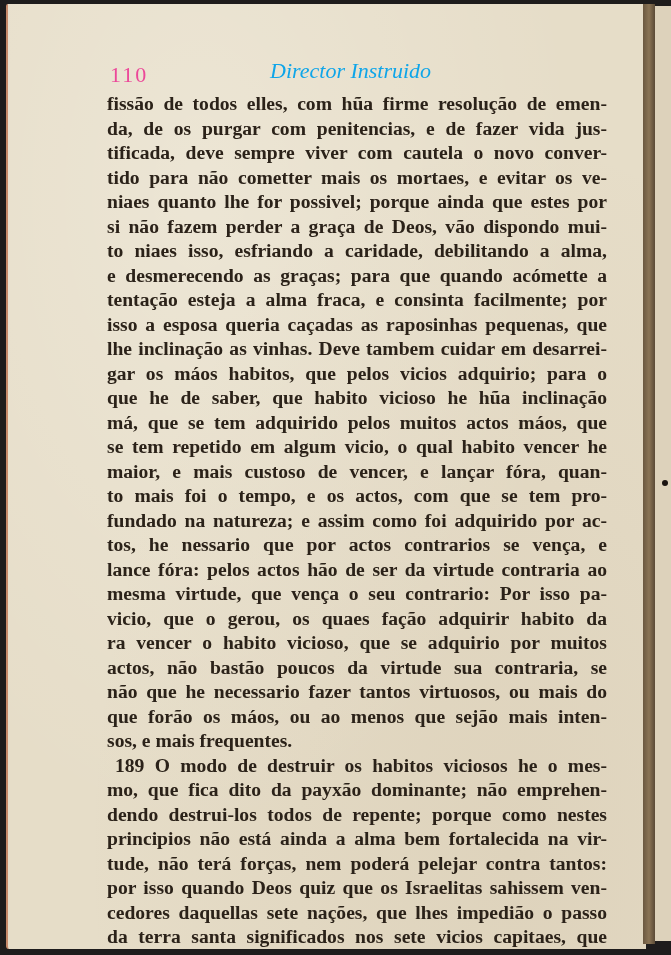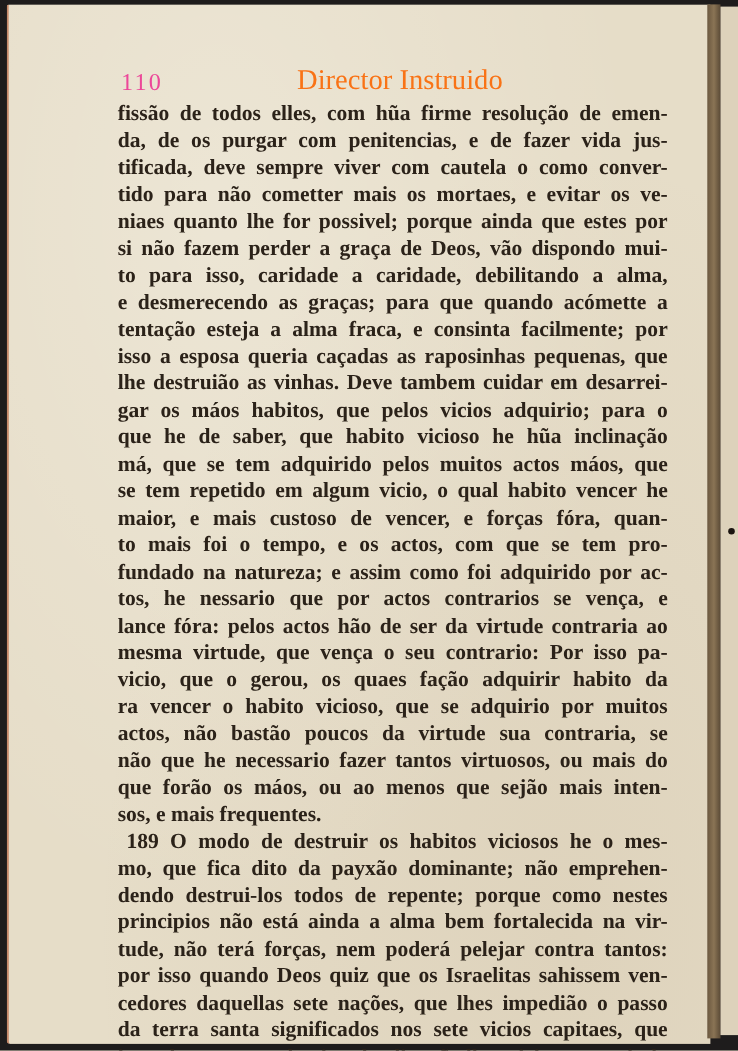--- a/index.html
+++ b/index.html
@@ -34,21 +34,21 @@
     position: absolute; left: 110px; top: 58px; width: 500px; height: 34px;
   }
   .page-number {
     position: absolute; left: 0; top: 4px;
     font-family: "Liberation Serif", serif;
     font-size: 22px; letter-spacing: 2px; color: #ec4899;
   }
   .running-title {
     position: absolute; left: 160px; top: 0;
     font-family: "Liberation Serif", serif;
-    font-size: 26px; color: #f97316;
+    font-style: italic; font-size: 22px; color: #0ea5e9;
   }
   .text-block {
     position: absolute; left: 107px; top: 92px; width: 500px;
     font-family: "Liberation Serif", serif;
     font-size: 19.6px; line-height: 24.5px; color: #2b2219;
   }
   .line {
     display: block; white-space: nowrap; text-align: justify;
     text-align-last: justify; height: 24.5px; overflow: visible; font-weight: bold;
   }
@@ -64,34 +64,34 @@
 <div class="next-dot"></div>
 
 <div class="header">
   <span class="page-number">110</span>
   <span class="running-title">Director Instruido</span>
 </div>
 
 <div class="text-block" id="text-block">
     <span class="line">fissão de todos elles, com hũa firme resolução de emen-</span>
     <span class="line">da, de os purgar com penitencias, e de fazer vida jus-</span>
-    <span class="line">tificada, deve sempre viver com cautela o como conver-</span>
+    <span class="line">tificada, deve sempre viver com cautela o novo conver-</span>
     <span class="line">tido para não cometter mais os mortaes, e evitar os ve-</span>
     <span class="line">niaes quanto lhe for possivel; porque ainda que estes por</span>
     <span class="line">si não fazem perder a graça de Deos, vão dispondo mui-</span>
-    <span class="line">to para isso, caridade a caridade, debilitando a alma,</span>
+    <span class="line">to niaes isso, esfriando a caridade, debilitando a alma,</span>
     <span class="line">e desmerecendo as graças; para que quando acómette a</span>
     <span class="line">tentação esteja a alma fraca, e consinta facilmente; por</span>
     <span class="line">isso a esposa queria caçadas as raposinhas pequenas, que</span>
-    <span class="line">lhe destruião as vinhas. Deve tambem cuidar em desarrei-</span>
+    <span class="line">lhe inclinação as vinhas. Deve tambem cuidar em desarrei-</span>
     <span class="line">gar os máos habitos, que pelos vicios adquirio; para o</span>
     <span class="line">que he de saber, que habito vicioso he hũa inclinação</span>
     <span class="line">má, que se tem adquirido pelos muitos actos máos, que</span>
     <span class="line">se tem repetido em algum vicio, o qual habito vencer he</span>
-    <span class="line">maior, e mais custoso de vencer, e forças fóra, quan-</span>
+    <span class="line">maior, e mais custoso de vencer, e lançar fóra, quan-</span>
     <span class="line">to mais foi o tempo, e os actos, com que se tem pro-</span>
     <span class="line">fundado na natureza; e assim como foi adquirido por ac-</span>
     <span class="line">tos, he nessario que por actos contrarios se vença, e</span>
     <span class="line">lance fóra: pelos actos hão de ser da virtude contraria ao</span>
     <span class="line">mesma virtude, que vença o seu contrario: Por isso pa-</span>
     <span class="line">vicio, que o gerou, os quaes fação adquirir habito da</span>
     <span class="line">ra vencer o habito vicioso, que se adquirio por muitos</span>
     <span class="line">actos, não bastão poucos da virtude sua contraria, se</span>
     <span class="line">não que he necessario fazer tantos virtuosos, ou mais do</span>
     <span class="line">que forão os máos, ou ao menos que sejão mais inten-</span>

